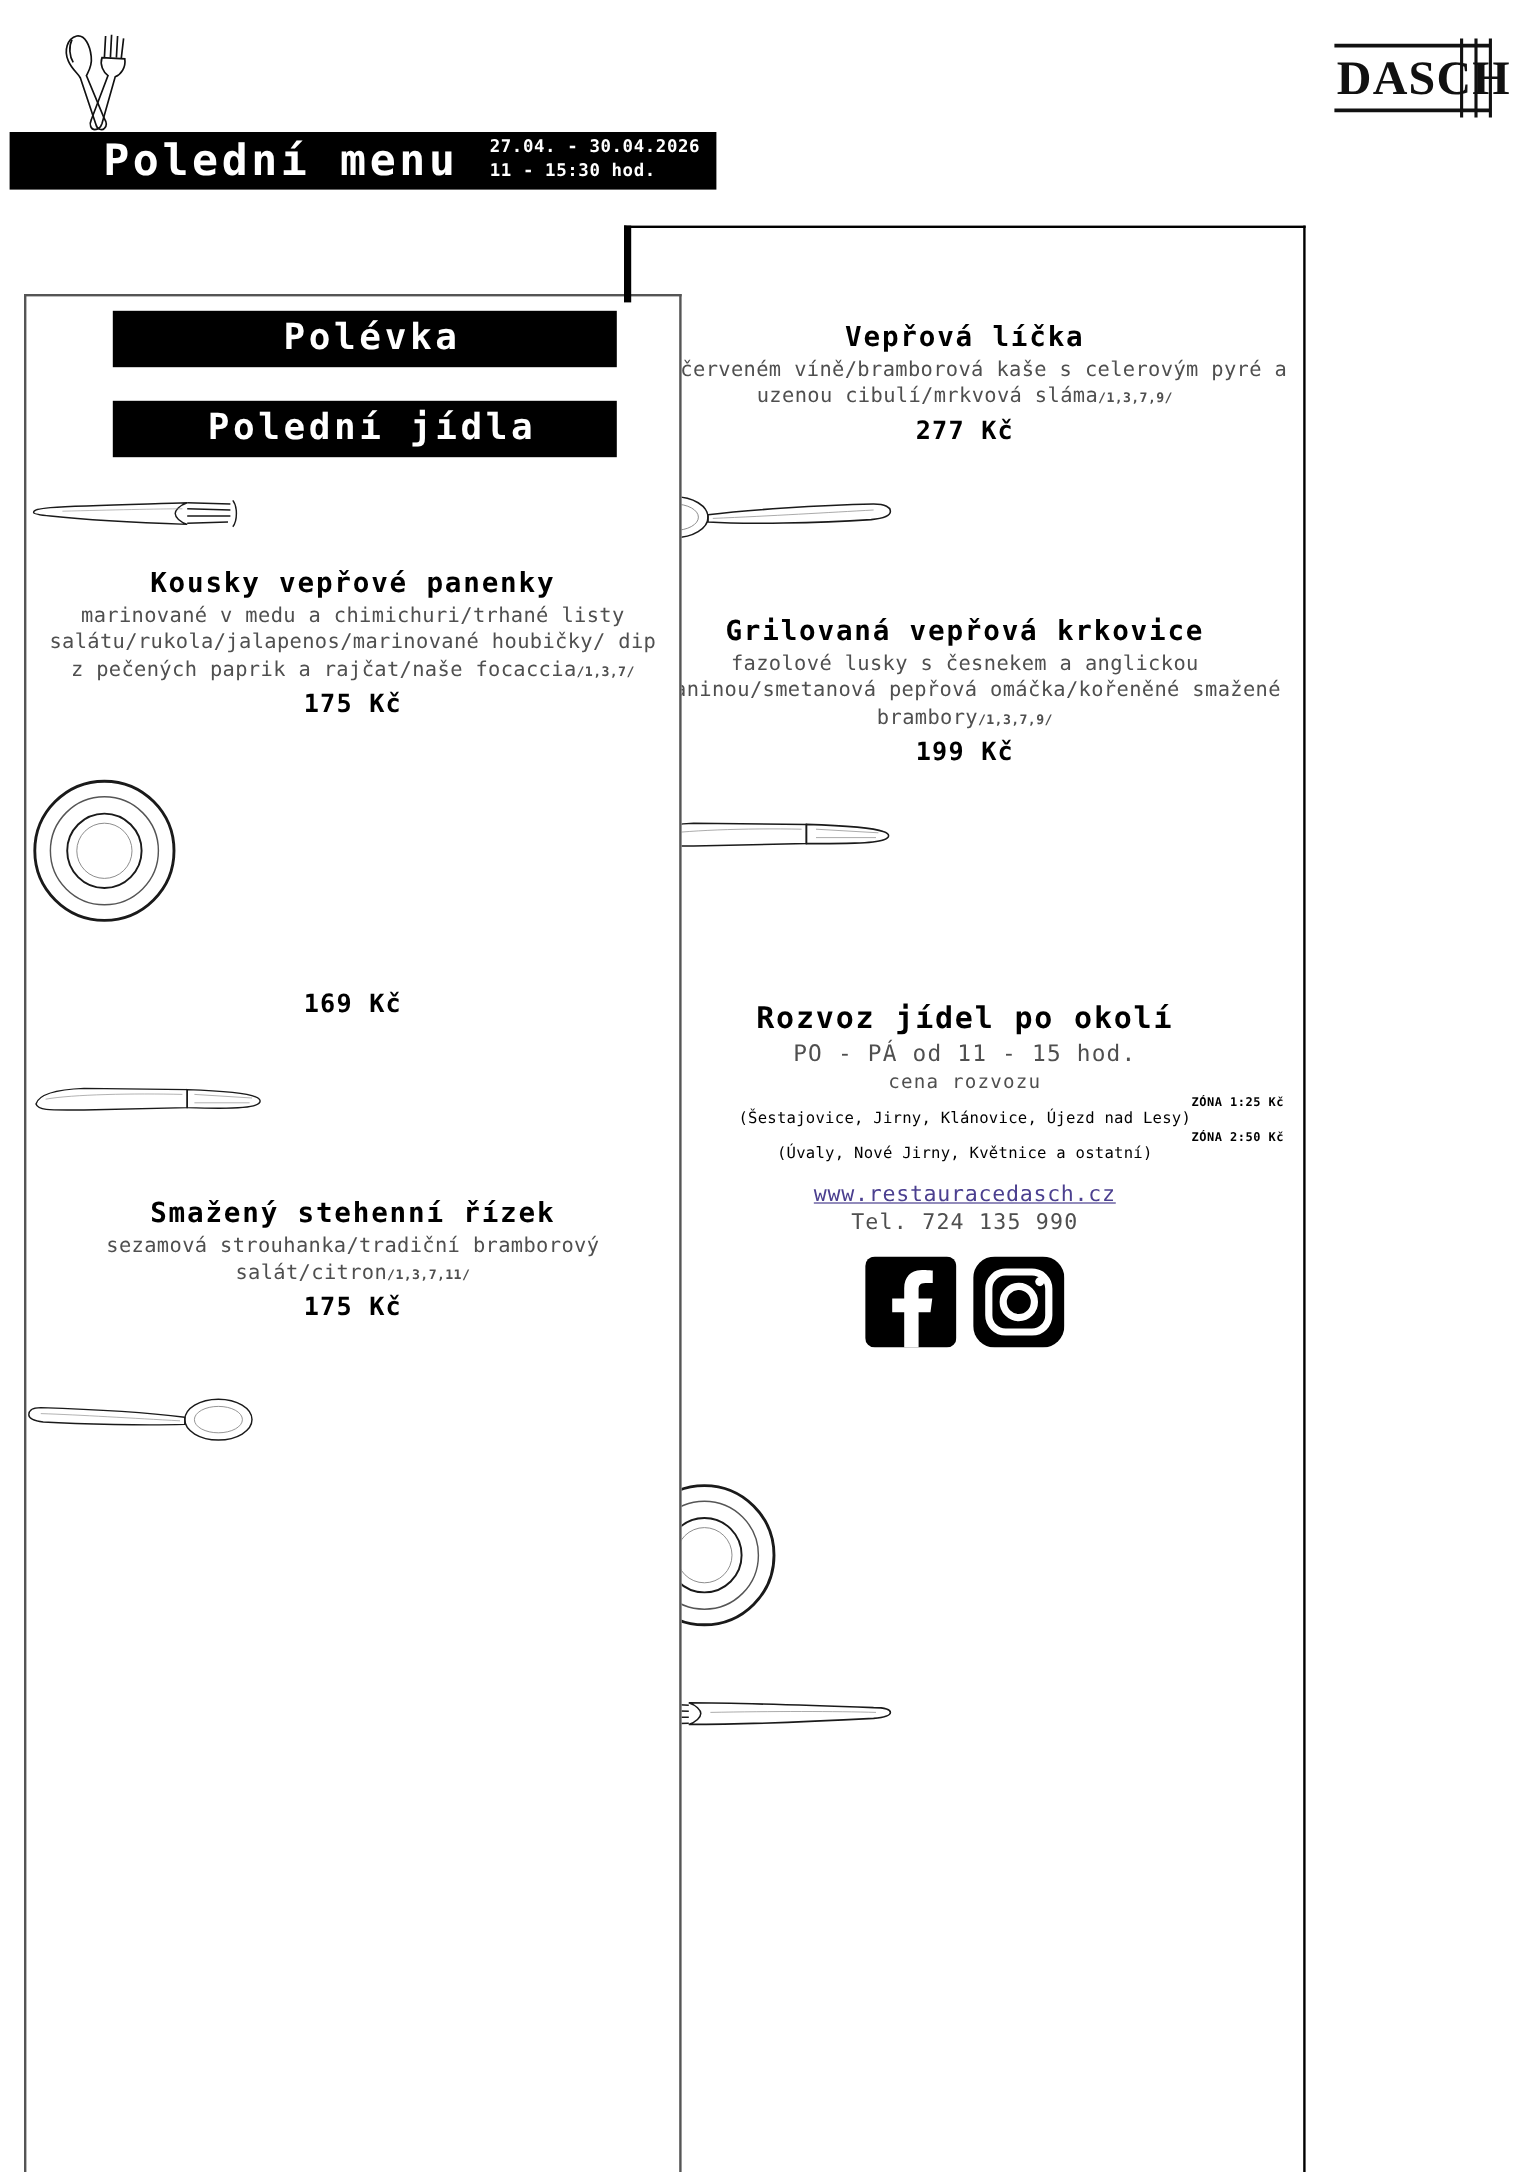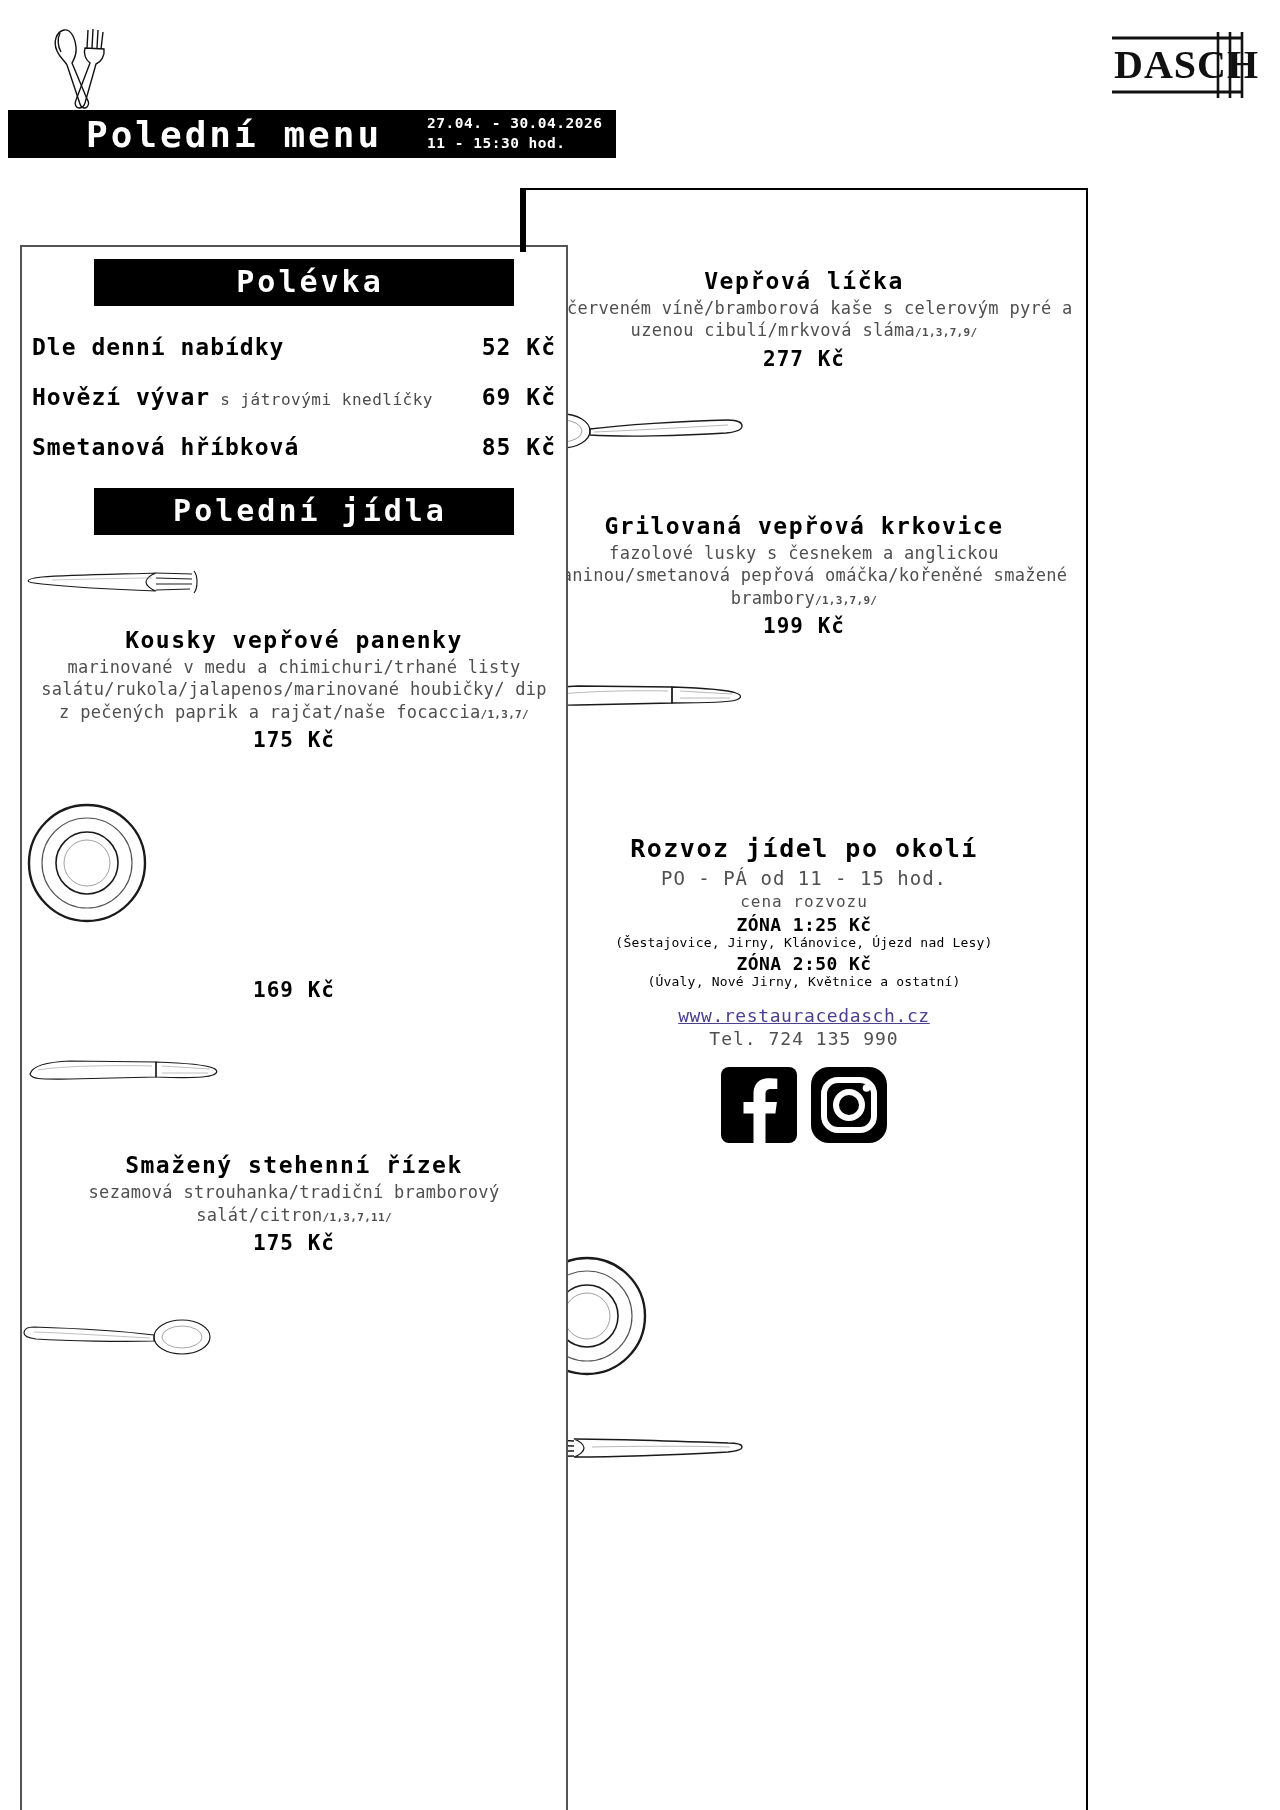--- a/index.html
+++ b/index.html
@@ -34,21 +34,20 @@
 
   .title-bar {
     position: absolute;
     left: 8px;
     top: 110px;
     height: 48px;
     background: #000000;
     display: flex;
     align-items: center;
     padding: 0 14px 0 78px;
-    gap: 19px;
   }
   .title-bar .main-title {
     color: #ffffff;
     font-size: 36px;
     font-weight: bold;
     letter-spacing: 3px;
     white-space: nowrap;
   }
   .title-bar .title-meta {
     margin-left: 26px;
@@ -178,24 +177,25 @@
     letter-spacing: 1px;
     margin-top: 4px;
   }
   .delivery-pricelabel {
     font-size: 16px;
     color: #4f4f4f;
     letter-spacing: 1px;
     margin-top: 3px;
   }
   .zone-line {
-    font-size: 18px;
+    font-size: 10px;
     font-weight: bold;
     letter-spacing: 0.4px;
     margin-top: 3px;
+    text-align: right;
   }
   .zone-area {
     font-size: 13px;
     font-weight: normal;
     letter-spacing: 0.2px;
   }
   .web-link {
     display: inline-block;
     margin-top: 16px;
     font-size: 18px;
@@ -334,35 +334,20 @@
 </div>
 
 <div class="panel-tick"></div>
 
 <div class="panel-left">
 
   <div style="height:12px"></div>
 
   <div class="section-banner">Polévka</div>
 
-  <div class="soup-list">
-    <div class="soup-row">
-      <span class="soup-name">Dle denní nabídky</span>
-      <span class="soup-price">52 Kč</span>
-    </div>
-    <div class="soup-row">
-      <span class="soup-name">Hovězí vývar</span>
-      <span class="soup-sub">s játrovými knedlíčky</span>
-      <span class="soup-price">69 Kč</span>
-    </div>
-    <div class="soup-row">
-      <span class="soup-name">Smetanová hříbková</span>
-      <span class="soup-price">85 Kč</span>
-    </div>
-  </div>
 
   <div class="section-banner" style="margin-top:28px;">Polední jídla</div>
 
   <div class="art" style="margin-top:30px;">
     <svg viewBox="0 0 180 36" width="180" height="36" fill="none" stroke="#1a1a1a" stroke-width="1.2">
       <path d="M134 8 L170 9 M134 13 L170 14 M134 19 L170 19 M134 25 L168 24"></path>
       <path d="M172 6 C176 11 176 23 172 28"></path>
       <path d="M134 8 C128 10 124 14 124 17 C124 20 128 24 134 26 C106 25 48 22 20 19 C10 18 6 17 6 16 C6 14 10 13 20 12 C48 10 106 9 134 8 Z"></path>
       <path d="M30 15 C70 14 110 13 130 13" stroke="#8a8a8a" stroke-width="0.5"></path>
     </svg>

